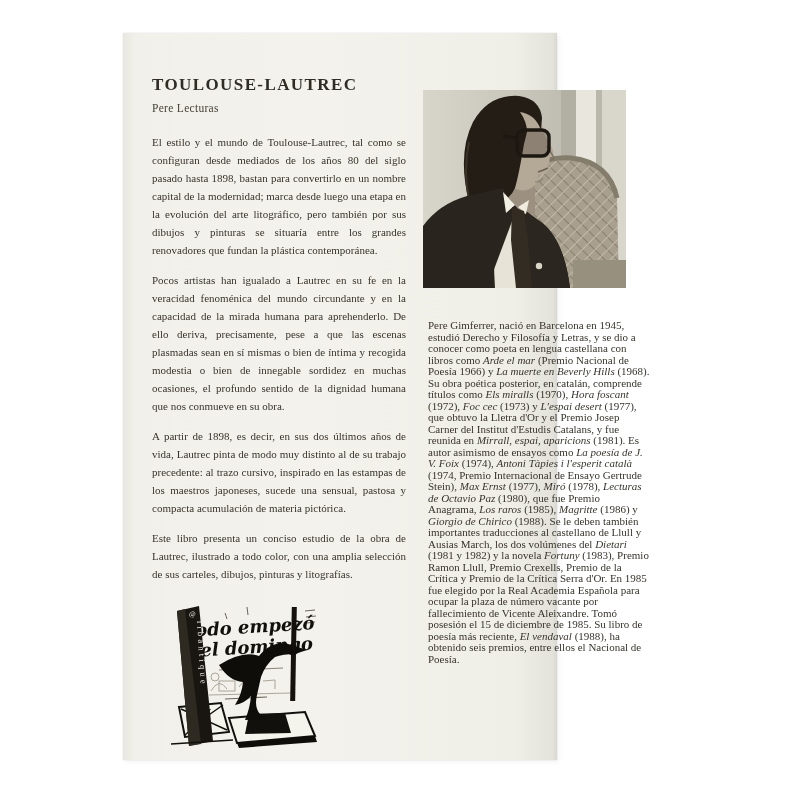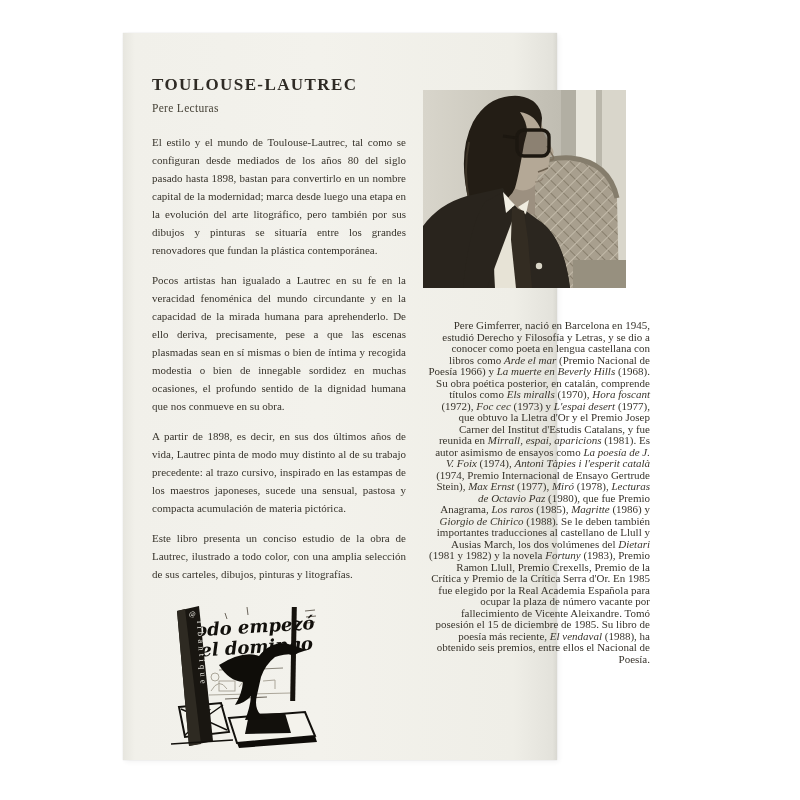--- a/index.html
+++ b/index.html
@@ -25,21 +25,21 @@
   }
   .col-left{
     position:absolute;left:29px;top:100px;width:254px;
     font-size:11px;line-height:18px;color:#38342c;
     text-align:justify;
   }
   .col-left p{margin:0 0 12px 0;}
   .col-right{
     position:absolute;left:305px;top:287px;width:222px;
     font-size:11px;line-height:11.5px;color:#38342c;
-    text-align:right;
+    text-align:left;
   }
   .col-right p{margin:0;}
   .col-right em{font-style:italic;}
   .photo{
     position:absolute;left:300px;top:57px;width:203px;height:198px;
   }
   .photo svg{display:block;width:100%;height:100%;}
   .illus{
     position:absolute;left:40px;top:570px;width:162px;height:145px;
   }

